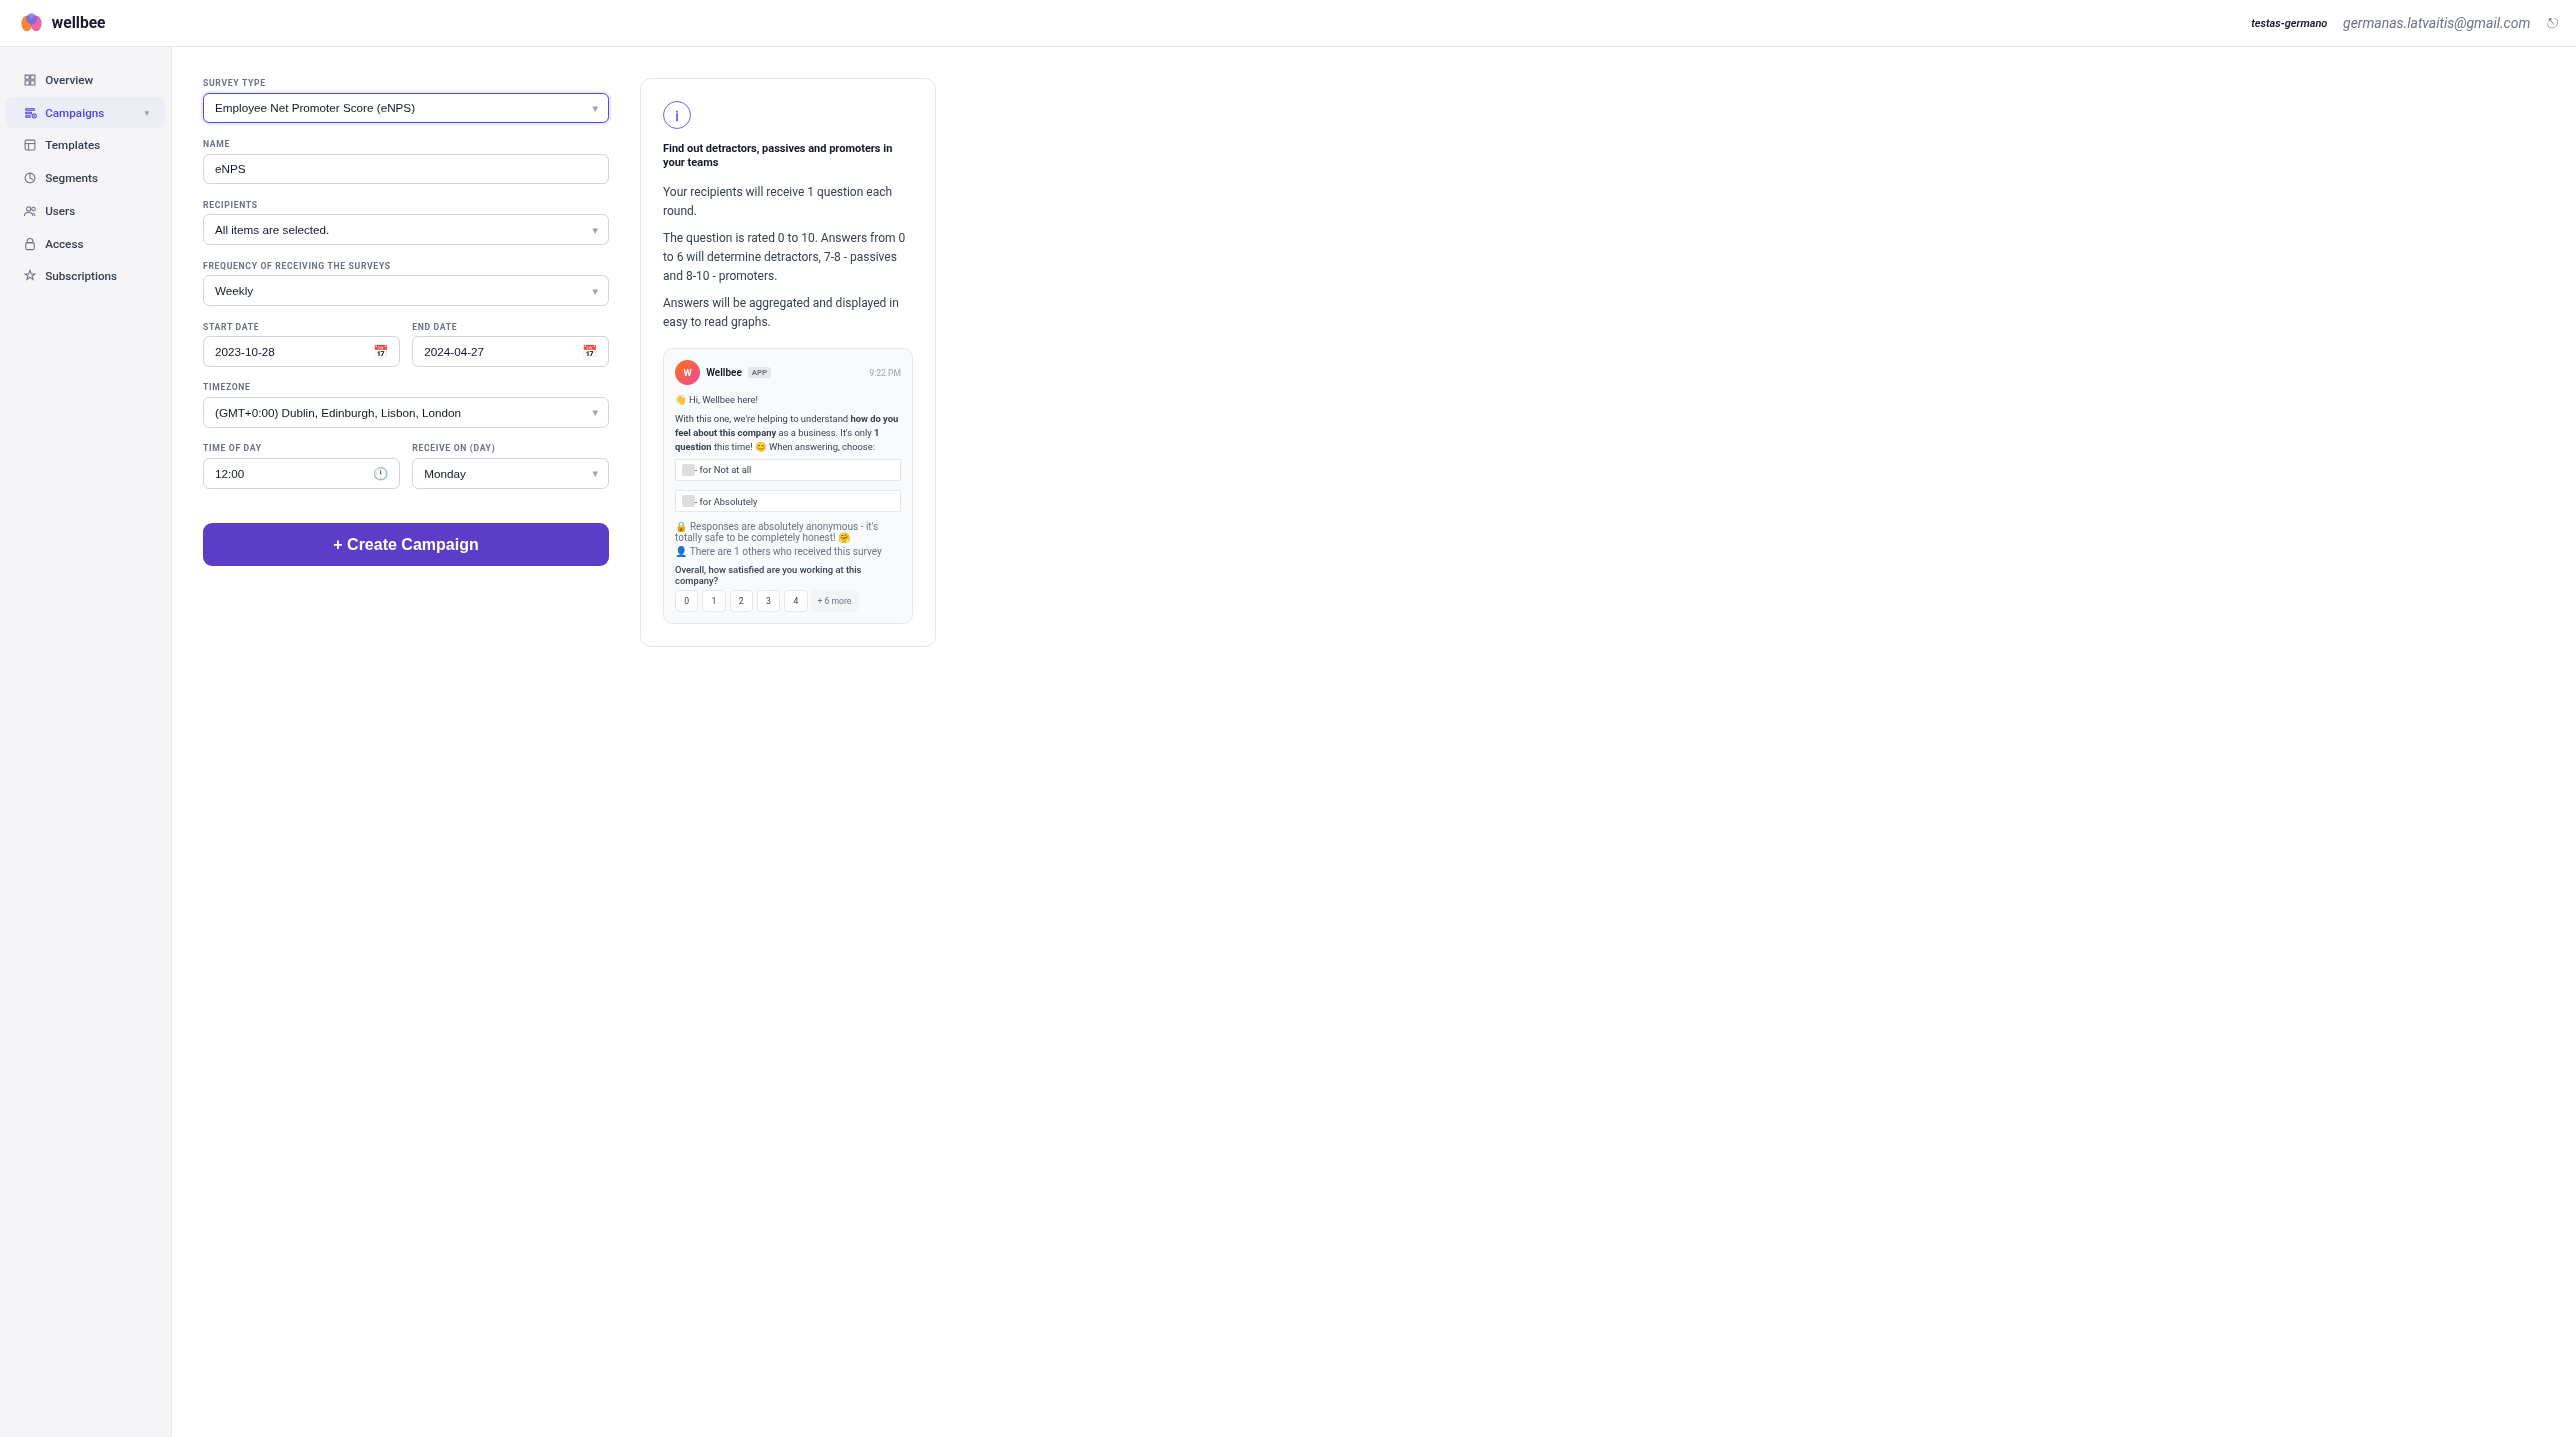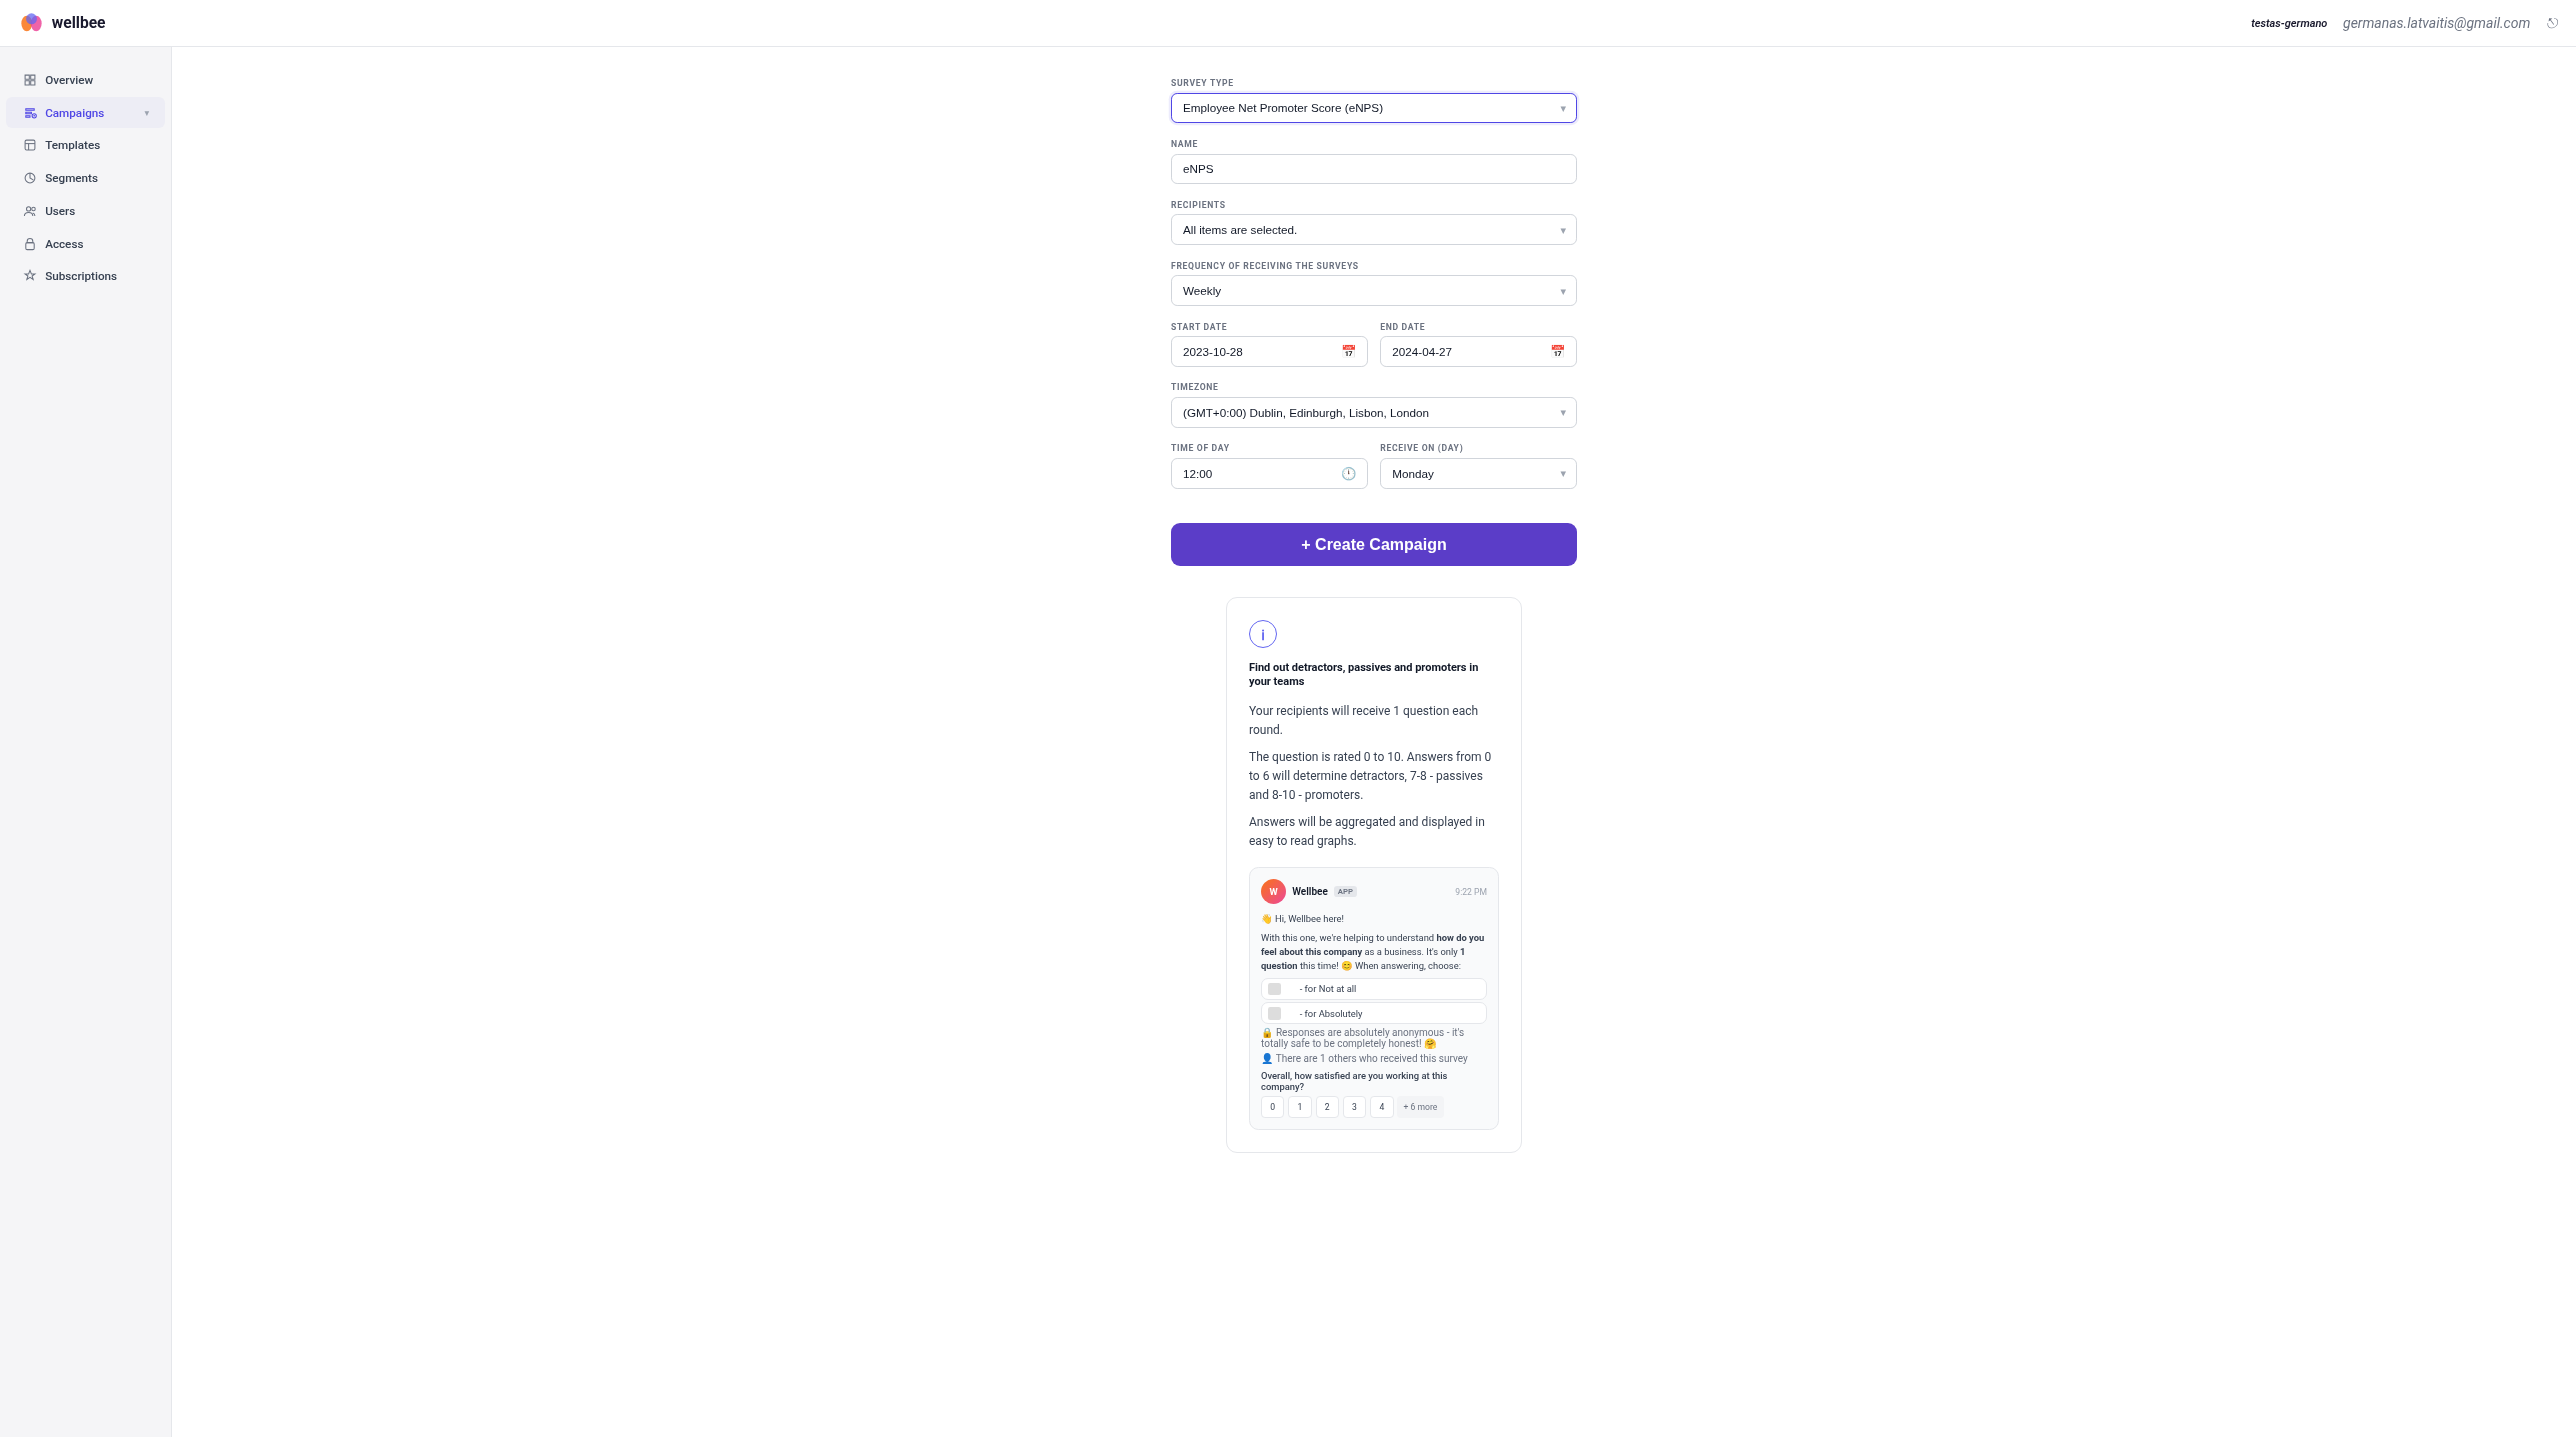--- a/index.html
+++ b/index.html
@@ -107,22 +107,21 @@
     .page-title {
       font-size: 25px;
       font-weight: 700;
       color: #111827;
       margin-bottom: 25px;
     }
 
     .form-layout {
       display: flex;
       gap: 31px;
-      align-items: center;
-      flex-direction: column;
+      align-items: flex-start;
     }
 
     .form-left {
       flex: 1;
       max-width: 406px;
     }
 
     .form-group {
       margin-bottom: 15.6px;
     }
@@ -299,28 +298,28 @@
       font-size: 9.4px;
       color: #374151;
       line-height: 1.5;
       margin-bottom: 4.7px;
     }
     .chat-bubble strong { font-weight: 700; }
 
     .chat-option {
       background: #fff;
       border: 0.8px solid #e5e7eb;
-      border-radius: 7px;
+      border-radius: 1px;
       padding: 3.9px 6.2px;
       font-size: 9.4px;
       color: #374151;
-      margin-bottom: 2px;
-      display: flex;
-      align-items: center;
-      gap: 19px;
+      margin-bottom: 9px;
+      display: flex;
+      align-items: center;
+      gap: 0;
     }
     .chat-option-icon {
       width: 12.5px;
       height: 12.5px;
       background: #ddd;
       border-radius: 2.3px;
       flex-shrink: 0;
     }
 
     .chat-note {

